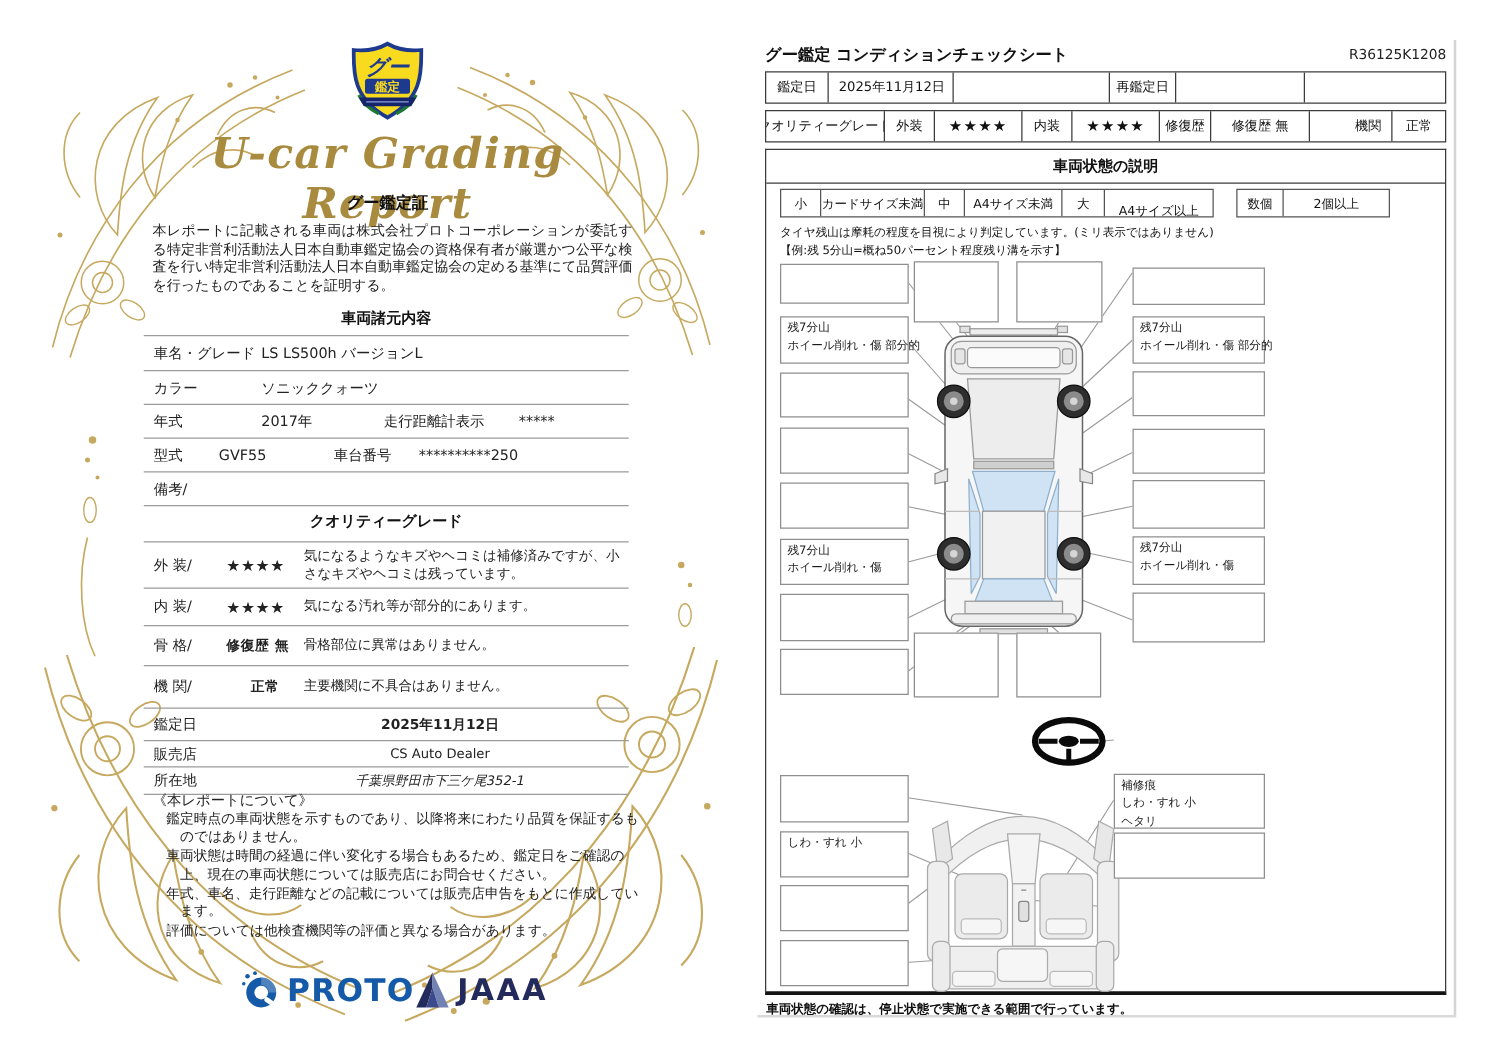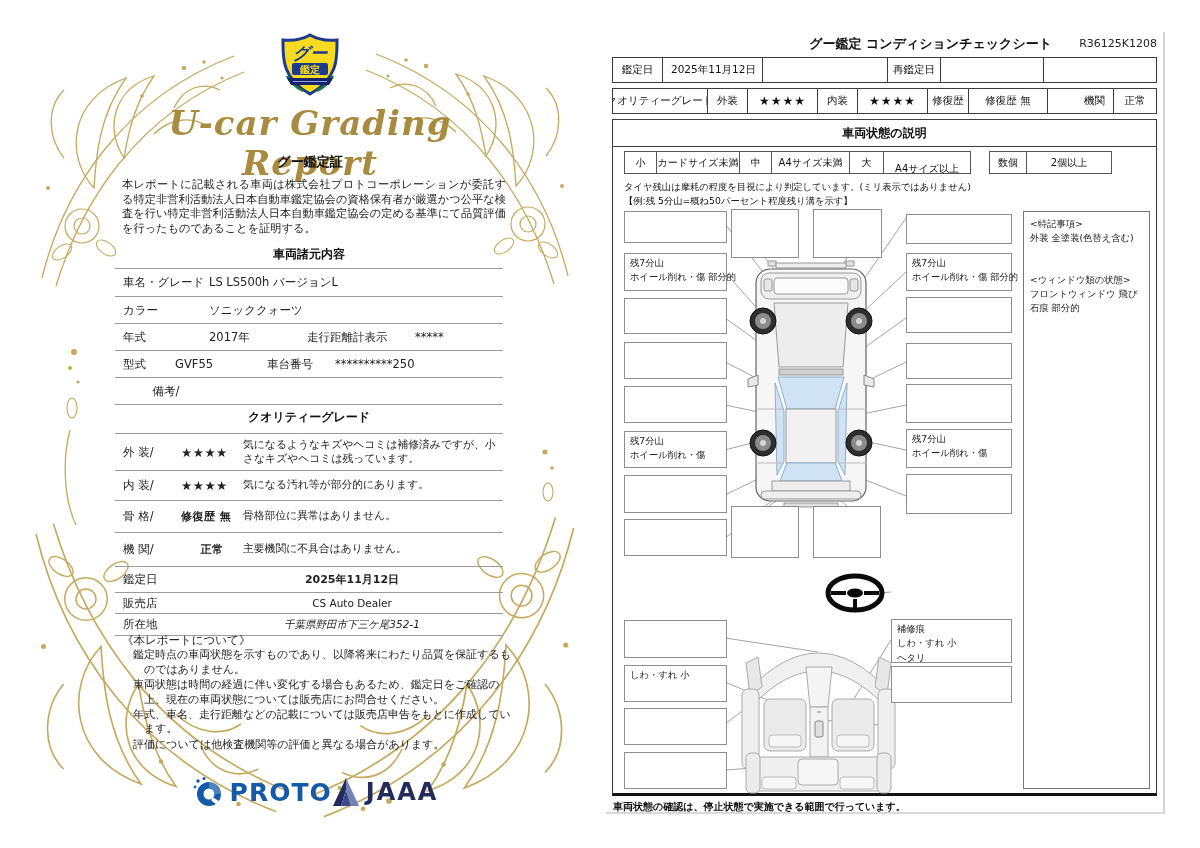--- a/index.html
+++ b/index.html
@@ -31,21 +31,21 @@
   .mrow .vl{flex:1;text-align:center;font-size:11px;}
   #about{left:122px;top:633px;width:392px;font-size:11px;line-height:14.4px;color:#222;}
   #about .hd{font-size:11.5px;margin-bottom:1px;}
   #about .it{padding-left:22px;text-indent:-11px;word-break:break-all;margin-bottom:1px;}
   #logos{left:120px;top:770px;width:390px;height:44px;display:flex;align-items:center;justify-content:center;}
   .logo{display:flex;align-items:center;gap:6px;}
   #proto-text{font-size:25px;font-weight:800;color:#155aa8;letter-spacing:1px;}
   #jaaa-text{font-size:24px;font-weight:800;color:#232a5c;letter-spacing:2px;}
   
   .rp{z-index:1;}
-  #cs-title{left:612px;top:35px;width:440px;text-align:right;font-size:13px;font-weight:bold;color:#111;}
+  #cs-title{left:612px;top:35px;width:440px;text-align:left;font-size:13px;font-weight:bold;color:#111;}
   #report-no{left:1010px;top:37px;width:147px;text-align:right;font-size:11px;color:#222;}
   .htbl{left:612px;width:545px;height:26px;display:flex;border:1px solid #3c3c3c;box-sizing:border-box;background:#fff;}
   .htbl .c{border-right:1px solid #3c3c3c;display:flex;align-items:center;justify-content:center;
     font-size:10.5px;color:#111;box-sizing:border-box;overflow:hidden;white-space:nowrap;}
   .htbl .c:last-child{border-right:none;}
   .htbl .c.lft{justify-content:flex-start;padding-left:8px;}
   .htbl .stars{font-size:12px;letter-spacing:1px;font-weight:bold;}
   #mainbox{left:612px;top:119px;width:545px;height:677px;border:1px solid #3c3c3c;
     border-bottom:3px solid #141414;box-sizing:border-box;background:#fff;}
   #mainbox-inner{position:relative;width:100%;height:100%;}
@@ -147,21 +147,21 @@
       <span style="flex:0 0 98px;">2017年</span>
       <span style="flex:0 0 108px;">走行距離計表示</span>
       <span class="vl">*****</span>
     </div>
     <div class="trow" style="height:26px;">
       <span class="lb" style="flex:0 0 52px;">型式</span>
       <span style="flex:0 0 92px;">GVF55</span>
       <span style="flex:0 0 68px;">車台番号</span>
       <span class="vl">**********250</span>
     </div>
-    <div class="trow" style="height:26px;text-align:center;">
+    <div class="trow" style="height:26px;">
       <span class="lb">備考/</span>
     </div>
   </div>
 
   <div class="abs lp sec-head" style="left:115px;top:409px;">クオリティーグレード</div>
 
   <div class="abs lp tbl" style="top:433px;">
     <div class="trow grow" style="height:36px;">
       <span class="lb">外 装/</span>
       <span class="st">★★★★</span>
@@ -406,27 +406,20 @@
     </div>
     <div class="ab ab-r" style="top:177px;height:36px;"></div>
     <div class="ab ab-r" style="top:223px;height:36px;"></div>
     <div class="ab ab-r" style="top:264px;height:39px;"></div>
     <div class="ab ab-r" style="top:309px;height:39px;">
       <span>残7分山</span>
       <span>ホイール削れ・傷</span>
     </div>
     <div class="ab ab-r" style="top:354px;height:40px;"></div>
 
-    <div id="notes-panel">
-      <div>&lt;特記事項&gt;</div>
-      <div>外装 全塗装(色替え含む)</div>
-      <div class="gap"></div>
-      <div>&lt;ウィンドウ類の状態&gt;</div>
-      <div>フロントウィンドウ 飛び石痕 部分的</div>
-    </div>
 
     <div class="ab ab-il" style="top:500px;height:38px;"></div>
     <div class="ab ab-il" style="top:545px;height:37px;">
       <span>しわ・すれ 小</span>
     </div>
     <div class="ab ab-il" style="top:588px;height:37px;"></div>
     <div class="ab ab-il" style="top:632px;height:37px;"></div>
 
     <div class="ab ab-ir" style="top:499px;height:44px;">
       <span>補修痕</span>

